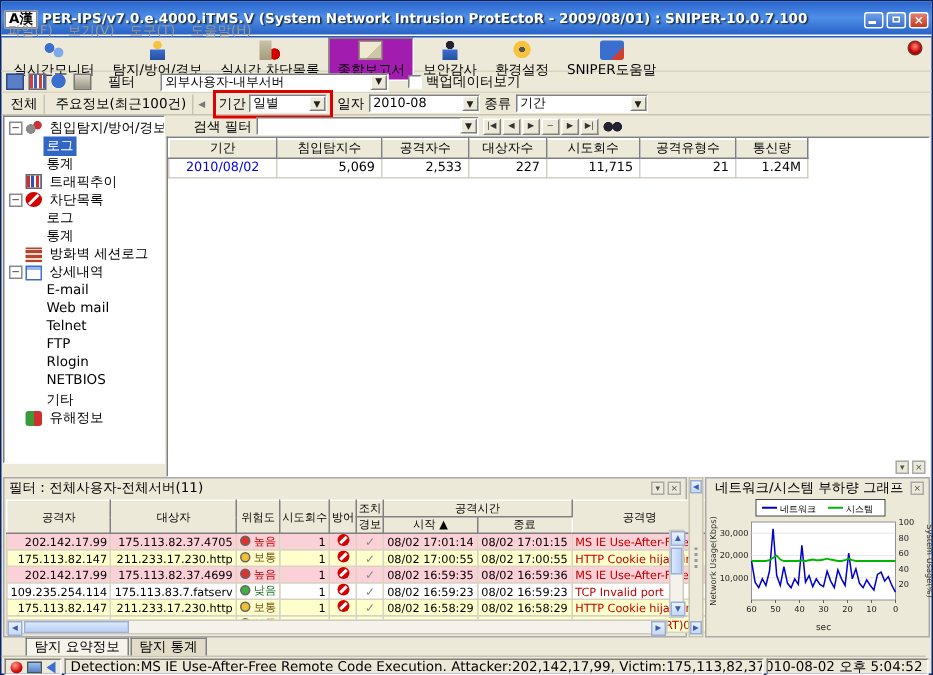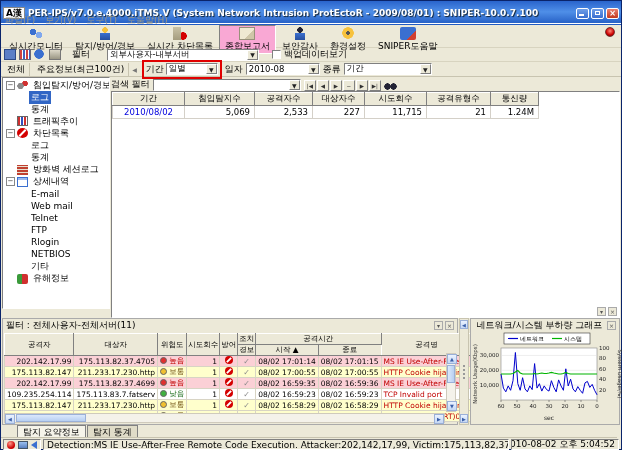--- a/index.html
+++ b/index.html
@@ -15,21 +15,21 @@
   .wb{width:13px;height:11px;border:1px solid #fff;border-radius:2px;background:linear-gradient(#6f9fe8,#3a6fd0);position:relative;color:#fff;font-size:8px;line-height:9px;text-align:center}
   .wb.min::after{content:"";position:absolute;left:2px;right:4px;bottom:2px;height:2px;background:#fff}
   .wb.max::after{content:"";position:absolute;left:3px;top:2px;right:3px;bottom:3px;border:1px solid #fff}
   .wb.close{background:linear-gradient(#e98070,#c33a1e)}
 
   
   .menubar{position:absolute;left:0;top:13px;right:0;height:10px;display:flex;gap:10px;align-items:flex-start;padding:0 4px;color:#9a9888;border-bottom:1px solid #fff}
   .menu-item{cursor:default}
   .toolbar{position:absolute;left:0;top:23px;right:0;height:24px;display:flex;align-items:flex-start;padding:1px 2px;border-bottom:1px solid #d8d4c0}
   .tb{display:flex;flex-direction:column;align-items:center;justify-content:flex-start;padding:1px 5px 0;border:1px solid transparent;gap:0}
-  .tb.pressed{border-color:#808080 #fff #fff #808080;background:#f9a8d4}
+  .tb.pressed{border-color:#808080 #fff #fff #808080;background:#a21caf}
   .tb span:last-child{white-space:nowrap;font-size:9px}
   .tbi{width:16px;height:13px;display:block}
   .tbi0{background:radial-gradient(circle at 5px 5px,#3a6fd0 3px,transparent 3.5px),radial-gradient(circle at 11px 8px,#7fa8ee 3px,transparent 3.5px)}
   .tbi1{background:radial-gradient(circle at 8px 3px,#f7c23c 2.6px,transparent 3px),linear-gradient(#3a6fd0,#274f9e) 3px 6px/10px 7px no-repeat}
   .tbi2{background:linear-gradient(#c9c2a6,#a49c7e) 1px 0/8px 13px no-repeat,radial-gradient(circle at 11px 9px,#d40000 3.6px,transparent 4px)}
   .tbi3{background:linear-gradient(135deg,#efe9d2 60%,#cfc6a8 60%);border:1px solid #98917a}
   .tbi4{background:radial-gradient(circle at 8px 3px,#223 2.6px,transparent 3px),linear-gradient(#3a6fd0,#274f9e) 3px 6px/10px 7px no-repeat}
   .tbi5{background:radial-gradient(circle at 8px 6px,#555 2px,#f7c23c 2px 5.5px,transparent 6px)}
   .tbi6{background:linear-gradient(135deg,#3a6fd0 68%,#d04030 68%);border-radius:2px}
   .tb-right{margin-left:auto;display:flex;align-items:center;padding:2px 4px}
@@ -68,21 +68,21 @@
   .ti-block{background:#d40000;border-radius:50%;position:relative}
   .ti-block::after{content:"";position:absolute;left:1px;right:1px;top:4px;height:2px;background:#fff;transform:rotate(-45deg)}
   .ti-firewall{background:repeating-linear-gradient(0deg,#c04030 0 2px,#e8e0d0 2px 3px)}
   .ti-detail{background:#fff;border:1px solid #3a6fd0;box-shadow:inset 0 2px #9ab8ee}
   .ti-harmful{background:linear-gradient(90deg,#3a9a3a 50%,#d03030 50%);border-radius:2px}
   .titem .tlabel{padding:0 2px}
   .titem.sel .tlabel{background:#3166c5;color:#fff}
 
   
   .main{position:absolute;left:110px;top:76px;right:1px;height:241px}
-  .searchrow{height:14px;display:flex;align-items:flex-end;gap:3px;padding:0 0}
+  .searchrow{height:14px;display:flex;align-items:center;gap:3px;padding:0 18px}
   .navbtn{width:12px;height:11px;background:#ece9d8;border:1px solid;border-color:#fff #808080 #808080 #fff;font-size:5.5px;display:inline-flex;align-items:center;justify-content:center;color:#333}
   .binoc{width:13px;height:9px;background:radial-gradient(circle at 3.5px 4.5px,#223 3px,transparent 3.4px),radial-gradient(circle at 9.5px 4.5px,#223 3px,transparent 3.4px)}
   .mainwhite{position:absolute;left:0;top:14px;right:0;bottom:0;background:#fff;border:1px solid;border-color:#808080 #fff #fff #808080}
   table{border-collapse:collapse;table-layout:fixed}
   .rtable{font-size:8.5px}
   .rtable th{background:#ece9d8;border:1px solid;border-color:#fff #808080 #808080 #fff;font-weight:normal;height:13px;overflow:hidden;white-space:nowrap}
   .rtable td{border:1px solid #d4d0c8;height:13px;padding:0 4px;white-space:nowrap;overflow:hidden}
   .rtable td.num{text-align:right}
   .rtable td.date{text-align:center}
   .rtable tr.sel td{background:#cde1f8}

